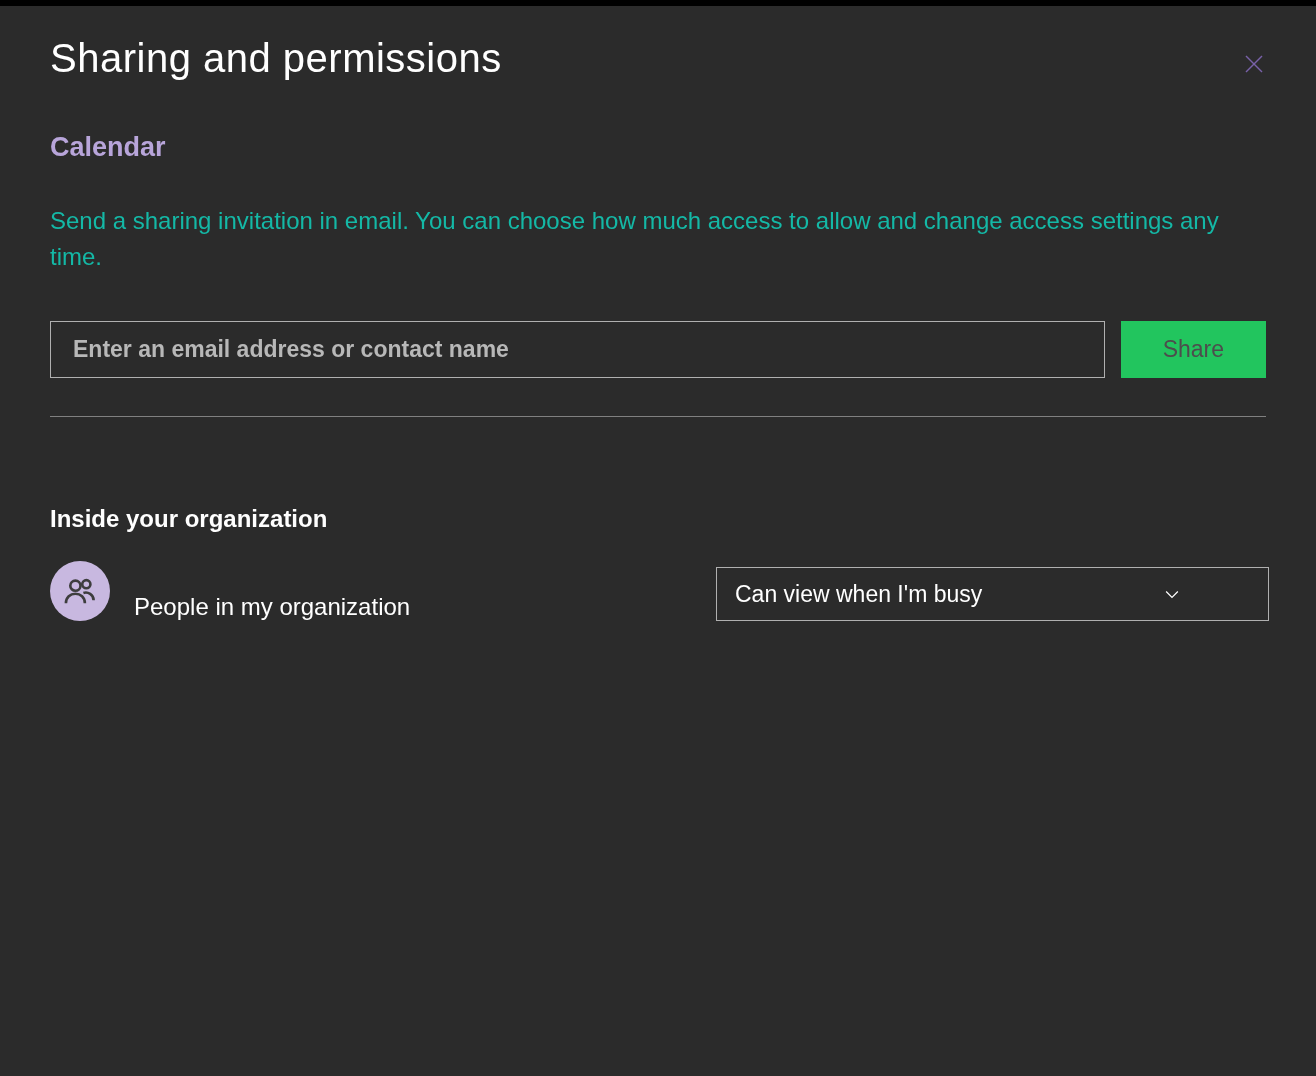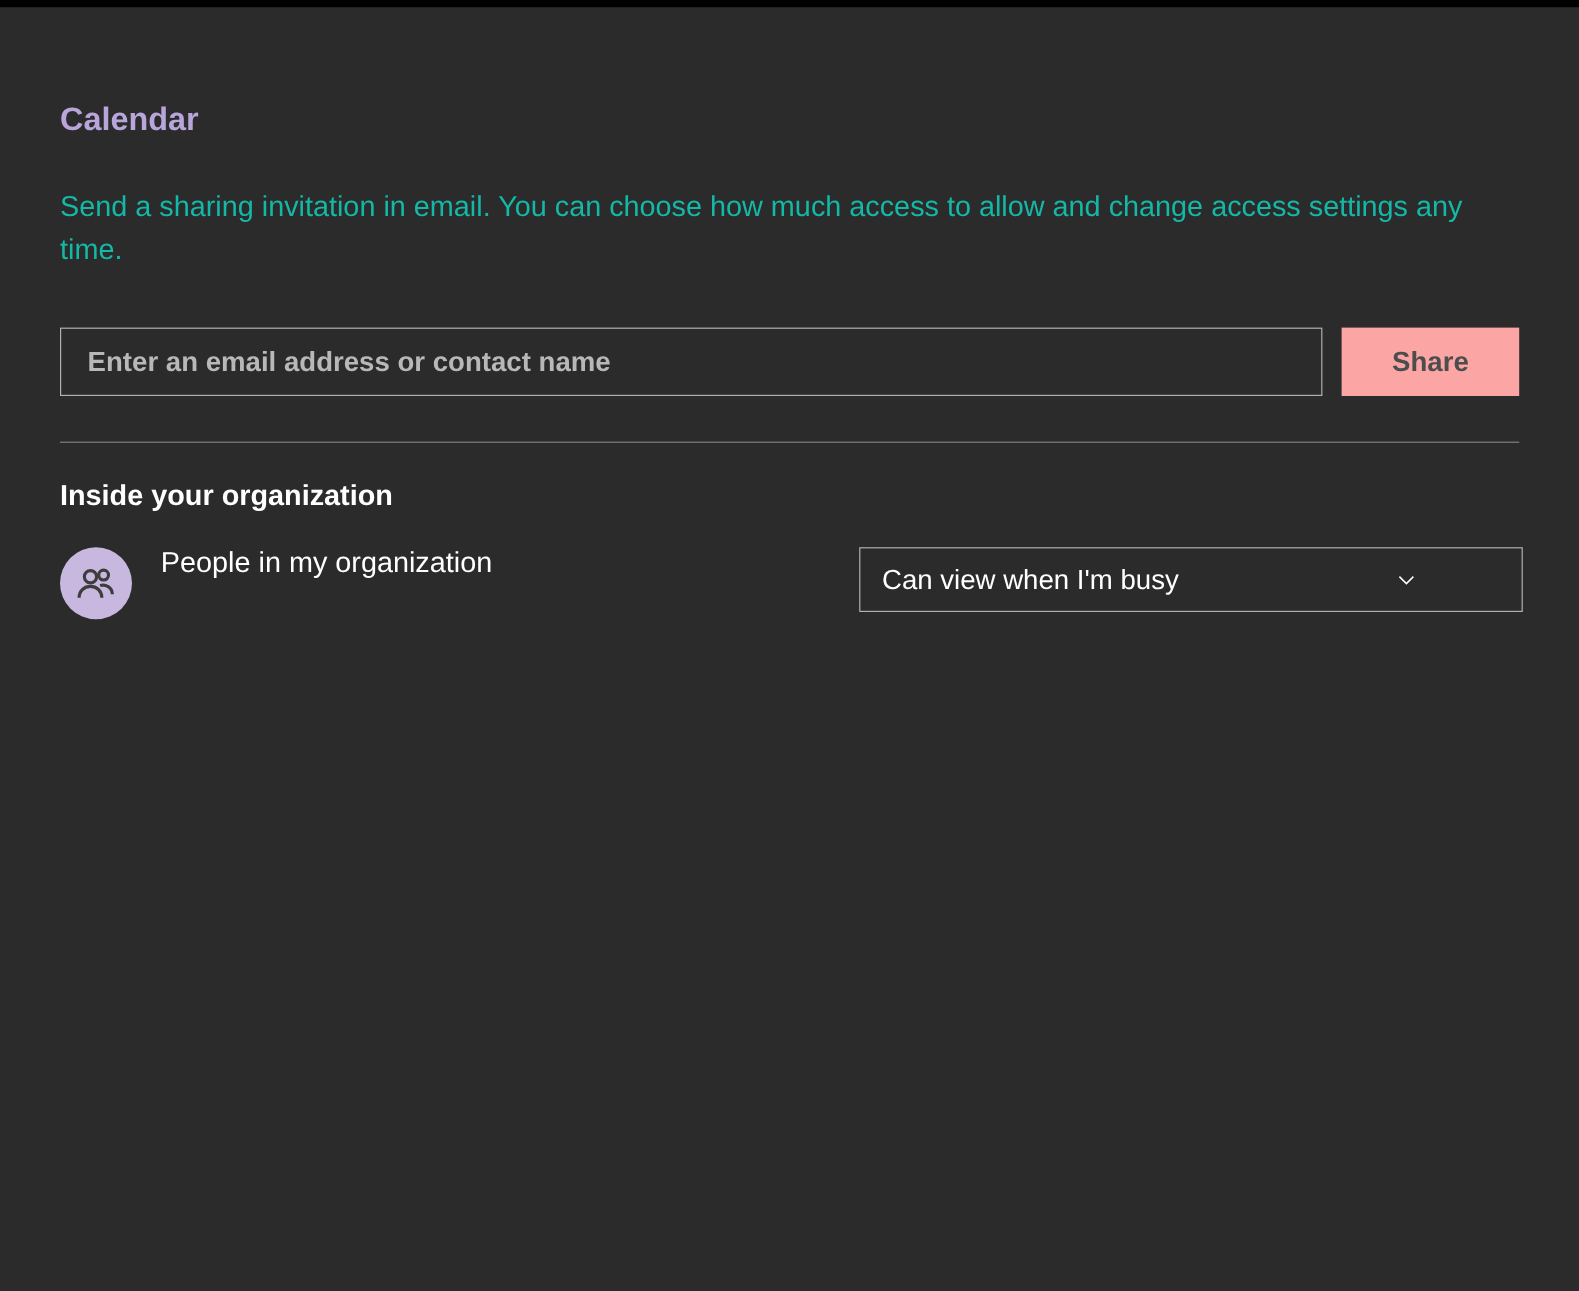--- a/index.html
+++ b/index.html
@@ -89,46 +89,46 @@
       font-family: inherit;
       outline: none;
       font-weight: bold;
     }
     
     .email-input::placeholder {
       color: #b8b8b8;
     }
     
     .share-button {
-      background: #fca5a5;
+      background: #22c55e;
       border: none;
       color: #4d4d4d;
       font-size: 23px;
-      font-weight: 700;
+      font-weight: 400;
       padding: 0 42px;
       font-family: inherit;
       cursor: pointer;
     }
     
     .divider {
       height: 1px;
       background: #808080;
       margin-top: 38px;
     }
     
     .subsection-heading {
       font-size: 24px;
       font-weight: 600;
       color: #ffffff;
-      margin-top: 31px;
+      margin-top: 88px;
     }
     
     .permission-row {
       display: flex;
-      align-items: flex-start;
+      align-items: flex-end;
       margin-top: 28px;
       gap: 24px;
     }
     
     .avatar {
       width: 60px;
       height: 60px;
       border-radius: 50%;
       background: #c8b8e0;
       display: flex;
@@ -196,20 +196,29 @@
       color: #ffffff;
     }
   </style>
 </head>
 <body>
 
 <div class="top-strip"></div>
 
 <div class="dialog">
 
+  <div class="header-row">
+    <h1 class="dialog-title">Sharing and permissions</h1>
+    <button class="close-button">
+      <svg viewBox="0 0 24 24" fill="none" stroke="#7861a8" stroke-width="1.5">
+        <line x1="4" y1="4" x2="20" y2="20"></line>
+        <line x1="20" y1="4" x2="4" y2="20"></line>
+      </svg>
+    </button>
+  </div>
 
   <h2 class="section-heading">Calendar</h2>
 
   <p class="description">Send a sharing invitation in email. You can choose how much access to allow and change access settings any time.</p>
 
   <div class="share-row">
     <input type="text" class="email-input" placeholder="Enter an email address or contact name" style="">
     <button class="share-button">Share</button>
   </div>
 

